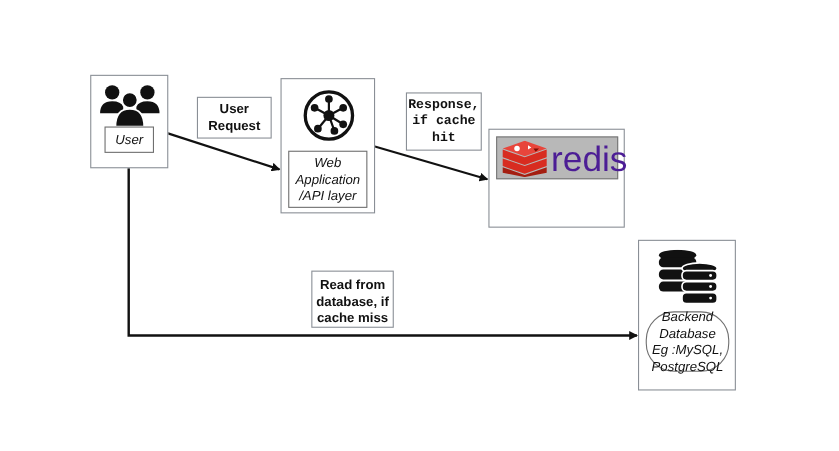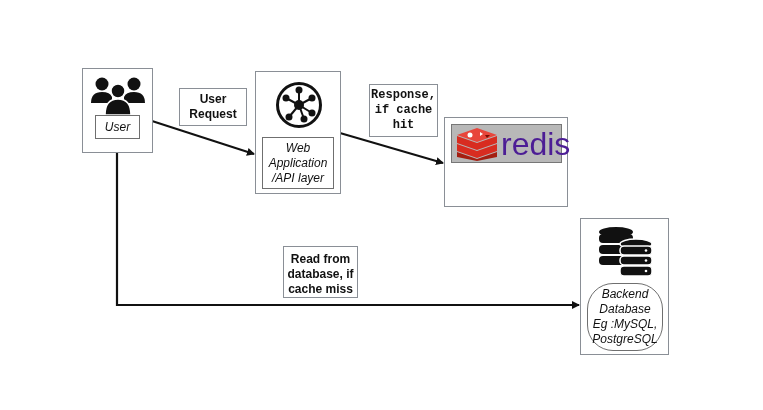--- a/index.html
+++ b/index.html
@@ -95,21 +95,21 @@
     <g fill="#111" stroke="#fff" stroke-width="1.5">
       <ellipse cx="38" cy="17" rx="16" ry="5"></ellipse>
       <rect x="22" y="19" width="32" height="9" rx="4"></rect>
       <rect x="22" y="29" width="32" height="9" rx="4"></rect>
       <rect x="22" y="39" width="32" height="10" rx="4"></rect>
     </g>
     <circle cx="48" cy="23.5" r="1.3" fill="#fff"></circle>
     <circle cx="48" cy="33.5" r="1.3" fill="#fff"></circle>
     <circle cx="48" cy="44" r="1.3" fill="#fff"></circle>
   </svg>
-  <div class="box label" style="left:6px;top:64px;width:76px;height:68px;border-radius:26px;">
+  <div class="box label" style="left:6px;top:64px;width:76px;height:55px;border-radius:26px;">
     <span class="t">Backend
 Database
 Eg :MySQL,
 PostgreSQL</span>
   </div>
 </div>
 
 <div class="box note" style="left:179px;top:88px;width:68px;height:38px;">
   <span class="t">User
 Request</span>

